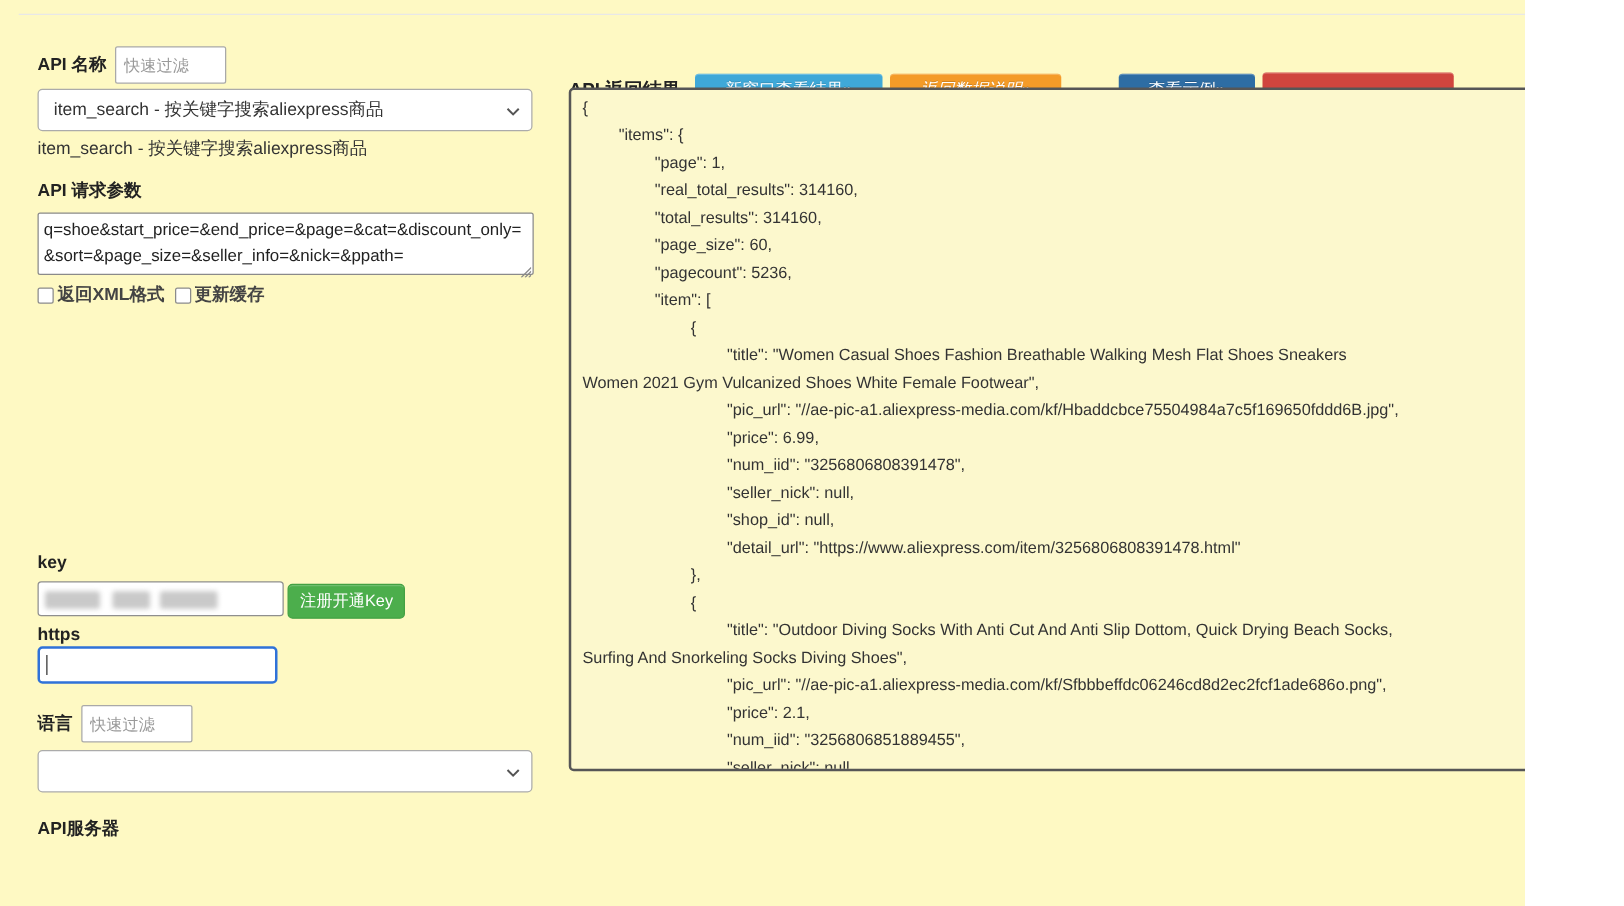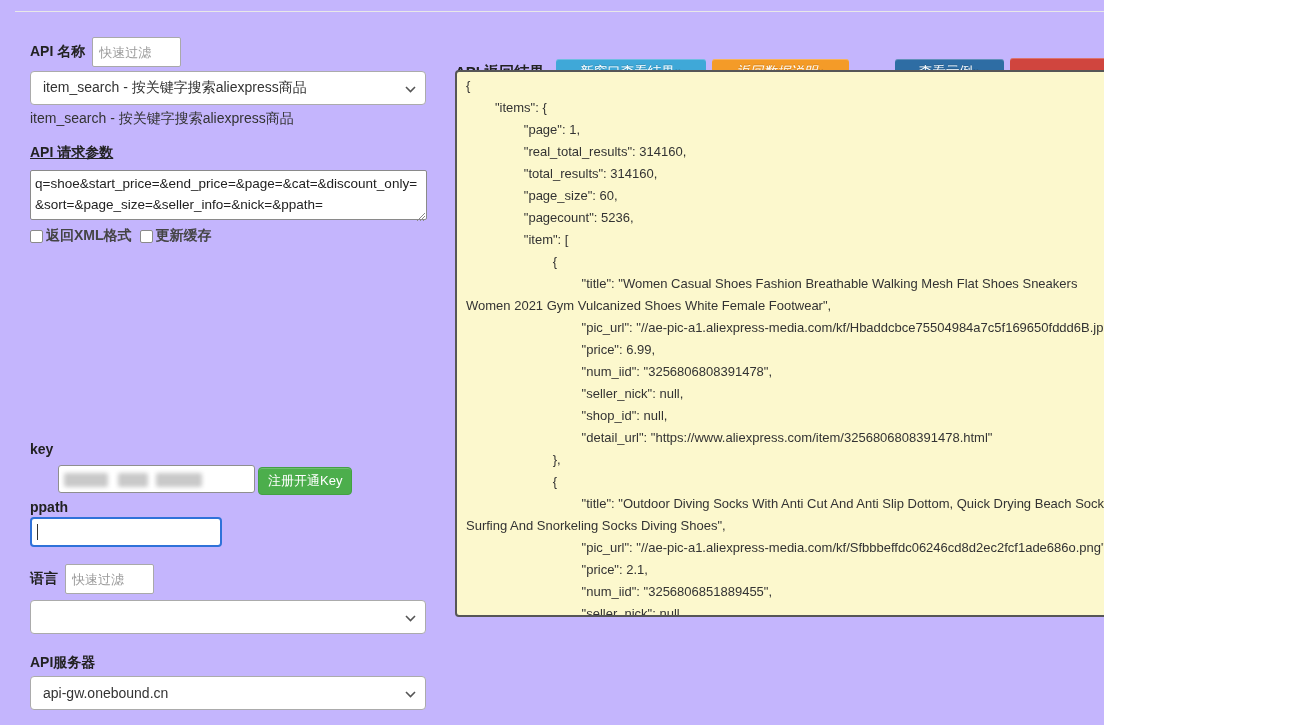--- a/index.html
+++ b/index.html
@@ -1,18 +1,18 @@
 <!DOCTYPE html>
 <html><head>
 <meta charset="utf-8">
 <style>
   * { margin:0; padding:0; box-sizing:border-box; }
   html,body { background:#fff; }
   body { font-family:"Liberation Sans","DejaVu Sans",sans-serif; color:#222; }
-  .page { position:relative; width:1104px; height:725px; background:#c4b5fd; overflow:hidden; }
+  .page { position:relative; width:1220px; height:725px; background:#fef9c3; overflow:hidden; }
 
   .top-divider { position:absolute; left:15px; top:11px; width:1238px; height:1px; background:#e8e8e8; }
 
   .close { position:absolute; left:1257px; top:20px; width:20px; height:20px; cursor:pointer; }
 
   .left { position:absolute; left:30px; top:0; width:396px; height:725px; }
   .left .abs { position:absolute; left:0; }
 
   .flabel { font-weight:bold; font-size:14px; color:#222; }
   .filter { height:27px; width:89px; border:1px solid #a9a9a9; border-radius:2px; padding:14px 6px; font-size:13px; color:#333; font-family:inherit; outline:none; }
@@ -83,75 +83,69 @@
 
     <div class="abs select" style="top:71px;">
       <span class="val">item_search - 按关键字搜索aliexpress商品</span>
       <svg width="11" height="7" viewBox="0 0 11 7">
         <polyline points="1,1 5.5,5.5 10,1" fill="none" stroke="#555" stroke-width="1.6"></polyline>
       </svg>
     </div>
 
     <div class="abs caption" style="top:110px;">item_search - 按关键字搜索aliexpress商品</div>
 
-    <div class="abs flabel" style="top:144px;text-decoration:underline;">API 请求参数</div>
+    <div class="abs flabel" style="top:144px;">API 请求参数</div>
 
     <div class="abs ta-wrap" style="top:170px;">
       <textarea class="params" style="">q=shoe&amp;start_price=&amp;end_price=&amp;page=&amp;cat=&amp;discount_only=&amp;sort=&amp;page_size=&amp;seller_info=&amp;nick=&amp;ppath=</textarea>
       <svg class="ta-grip" width="10" height="10" viewBox="0 0 10 10">
         <line x1="2" y1="10" x2="10" y2="2" stroke="#8a8a8a" stroke-width="1"></line>
         <line x1="5" y1="10" x2="10" y2="5" stroke="#8a8a8a" stroke-width="1"></line>
         <line x1="8" y1="10" x2="10" y2="8" stroke="#8a8a8a" stroke-width="1"></line>
       </svg>
     </div>
 
     <div class="abs checks" style="top:227px;">
       <span class="cb"></span>
       <span class="cb-label">返回XML格式</span>
       <span class="cb"></span>
       <span class="cb-label">更新缓存</span>
     </div>
 
 
     <div class="abs flabel" style="top:441px;">key</div>
 
-    <div class="abs" style="top:465px; display:flex; align-items:flex-start; gap:3px;margin-left:28px;">
+    <div class="abs" style="top:465px; display:flex; align-items:flex-start; gap:3px;">
       <div class="key-input">
         <span class="censor c1"></span>
         <span class="censor c2"></span>
         <span class="censor c3"></span>
       </div>
       <button class="register" style="margin-top: 2px; background: rgb(76, 174, 76);">注册开通Key</button>
     </div>
 
-    <div class="abs flabel" style="top:499px;">ppath</div>
+    <div class="abs flabel" style="top:499px;">https</div>
 
     <div class="abs secret-input" style="top:517px;">
       <span class="caret"></span>
     </div>
 
     <div class="abs row" style="top:564px;">
       <span class="flabel">语言</span>
       <input class="filter" placeholder="快速过滤" style="">
     </div>
 
     <div class="abs select" style="top:600px;">
       <svg width="11" height="7" viewBox="0 0 11 7">
         <polyline points="1,1 5.5,5.5 10,1" fill="none" stroke="#555" stroke-width="1.6"></polyline>
       </svg>
     </div>
 
     <div class="abs flabel" style="top:654px;">API服务器</div>
 
-    <div class="abs select" style="top:676px;">
-      <span class="val">api-gw.onebound.cn</span>
-      <svg width="11" height="7" viewBox="0 0 11 7">
-        <polyline points="1,1 5.5,5.5 10,1" fill="none" stroke="#555" stroke-width="1.6"></polyline>
-      </svg>
-    </div>
 
   </div>
 
   <div class="right">
     <div class="result-header">
       <span class="rtitle">API 返回结果</span>
       <button class="hbtn b1" style="background: rgb(63, 168, 216);">新窗口查看结果»</button>
       <button class="hbtn b2" style="background: rgb(244, 155, 40); font-style: italic;">返回数据说明»</button>
       <button class="hbtn b3" style="background: rgb(46, 109, 164); margin-left: 40px;">查看示例»</button>
       <button class="hbtn b4" style="background: rgb(208, 69, 62);">测试报错？提交工单»</button>

